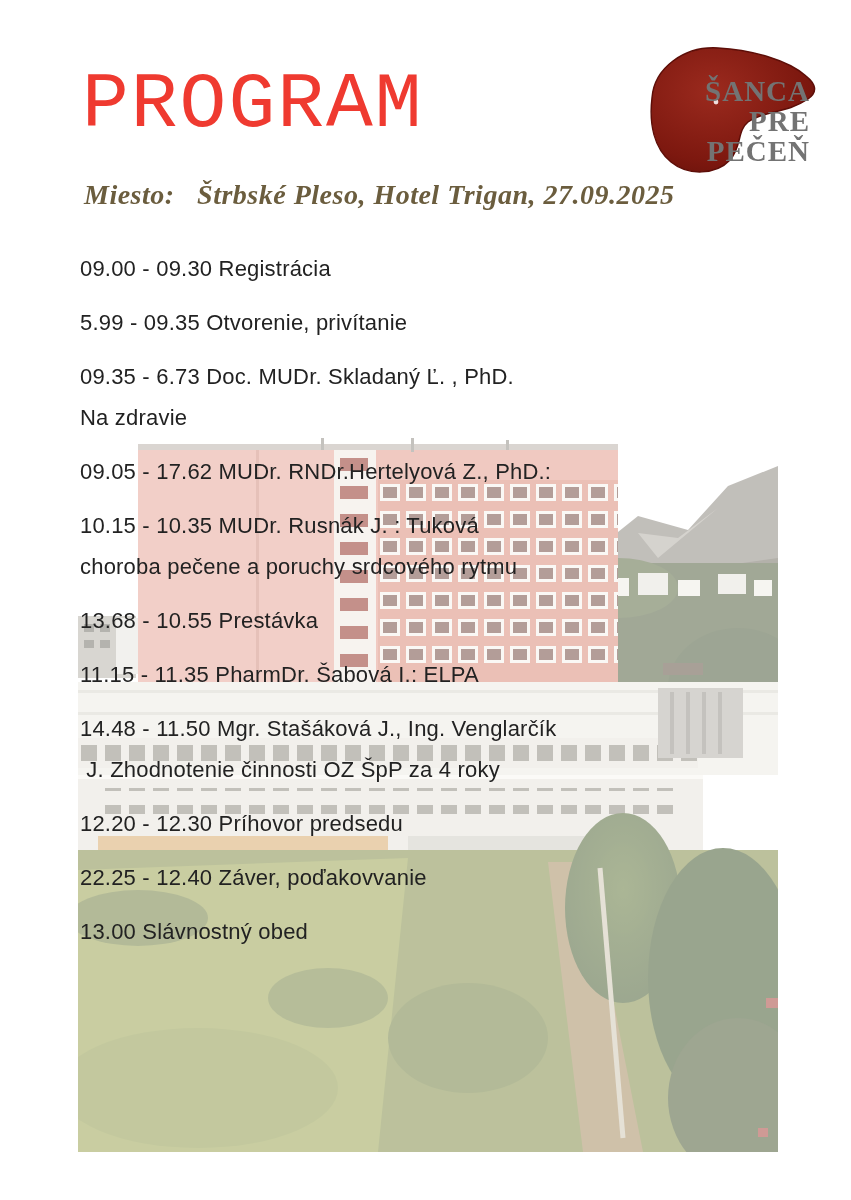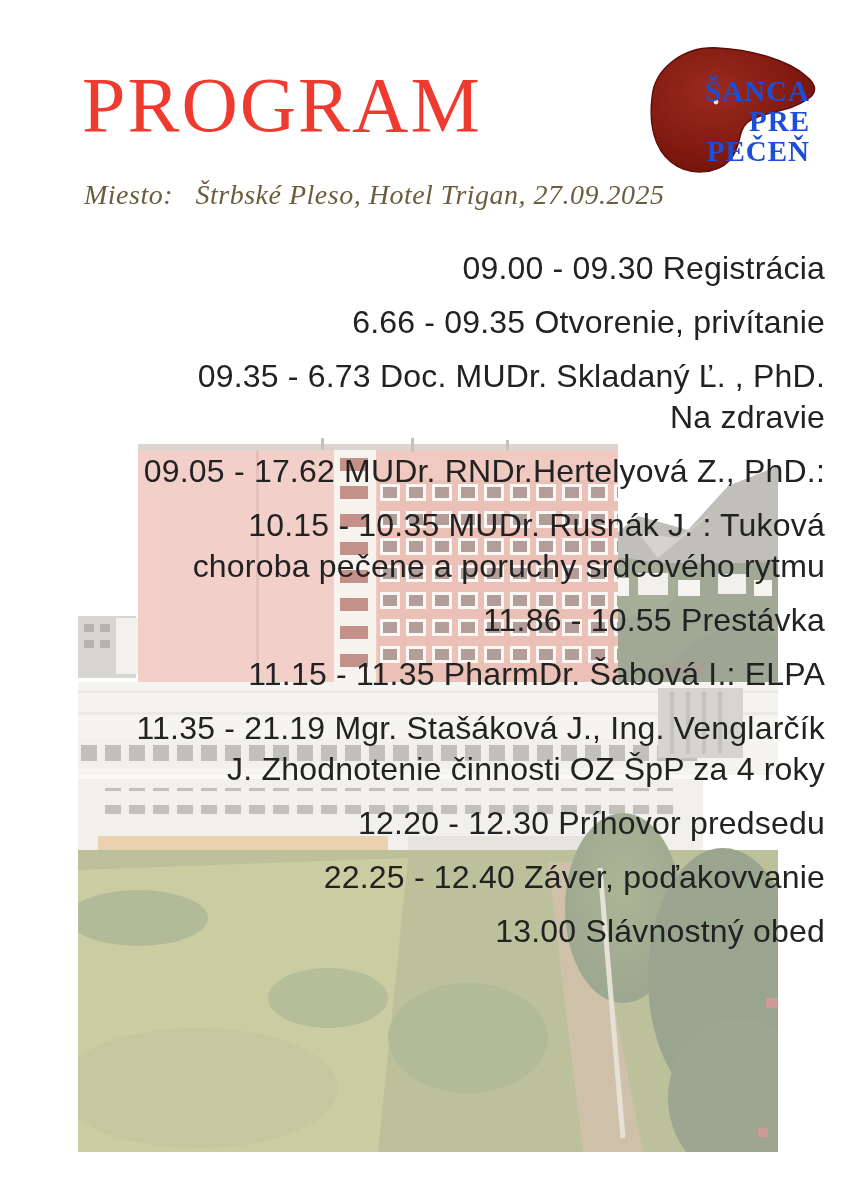--- a/index.html
+++ b/index.html
@@ -6,60 +6,59 @@
   body{
     width:851px;height:1200px;position:relative;overflow:hidden;
     background:#ffffff;
     font-family:"Liberation Sans","DejaVu Sans",sans-serif;
   }
   .page{position:absolute;inset:0;background:#ffffff;}
 
   
   .title{
     position:absolute;left:82px;top:64px;
-    font-family:Liberation Serif, serif;
+    font-family:Liberation Mono, monospace;
     font-size:78px;line-height:82px;font-weight:400;
     letter-spacing:2px;color:#ef3a30;white-space:pre;
   }
   .location{
     position:absolute;left:84px;top:178px;
     font-family:"Liberation Serif","DejaVu Serif",serif;
-    font-style:italic;font-weight:400;
+    font-style:italic;font-weight:700;
     font-size:28px;line-height:34px;color:#6b5d3e;
     letter-spacing:0.5px;white-space:pre;
   }
 
   
   .logo{position:absolute;left:640px;top:36px;width:180px;height:150px;}
   .logo svg.liver{position:absolute;left:0;top:0;}
   .logo .logo-text{
     position:absolute;right:10px;top:40px;width:170px;
     text-align:right;
     font-family:"Liberation Serif","DejaVu Serif",serif;
-    font-weight:700;color:#1d4ed8;
+    font-weight:700;color:#737373;
     font-size:29px;line-height:30px;letter-spacing:1px;
   }
 
   
   .photo{
     position:absolute;left:78px;top:438px;width:700px;height:714px;
     opacity:0.52;
   }
 
   
   .schedule{
     position:absolute;left:80px;top:248px;width:745px;
     color:#222222;
   }
   .schedule .item{
-    font-size:32px;line-height:41px;
+    font-size:22px;line-height:41px;
     margin:0 0 13px 0;
     white-space:pre-wrap;
     letter-spacing:0.2px;
-    text-align:right;
   }
 </style>
 </head>
 <body>
 
 <div class="page">
 
   <div class="photo">
     <svg width="700" height="714" viewBox="0 0 700 714" xmlns="http://www.w3.org/2000/svg">
       <defs>
@@ -181,28 +180,28 @@
     </svg>
     <div class="logo-text">
       <div>ŠANCA</div>
       <div>PRE</div>
       <div>PEČEŇ</div>
     </div>
   </div>
 
   <div class="schedule">
     <p class="item">09.00 - 09.30 Registrácia</p>
-    <p class="item">6.66 - 09.35 Otvorenie, privítanie</p>
+    <p class="item">5.99 - 09.35 Otvorenie, privítanie</p>
     <p class="item">09.35 - 6.73 Doc. MUDr. Skladaný Ľ. , PhD.
 Na zdravie</p>
     <p class="item">09.05 - 17.62 MUDr. RNDr.Hertelyová Z., PhD.:</p>
     <p class="item">10.15 - 10.35 MUDr. Rusnák J. : Tuková
 choroba pečene a poruchy srdcového rytmu</p>
-    <p class="item">11.86 - 10.55 Prestávka</p>
+    <p class="item">13.68 - 10.55 Prestávka</p>
     <p class="item">11.15 - 11.35 PharmDr. Šabová I.: ELPA</p>
-    <p class="item">11.35 - 21.19 Mgr. Stašáková J., Ing. Venglarčík
+    <p class="item">14.48 - 11.50 Mgr. Stašáková J., Ing. Venglarčík
  J. Zhodnotenie činnosti OZ ŠpP za 4 roky</p>
     <p class="item">12.20 - 12.30 Príhovor predsedu</p>
     <p class="item">22.25 - 12.40 Záver, poďakovvanie</p>
     <p class="item">13.00 Slávnostný obed</p>
   </div>
 
 </div>
 
 </body></html>

